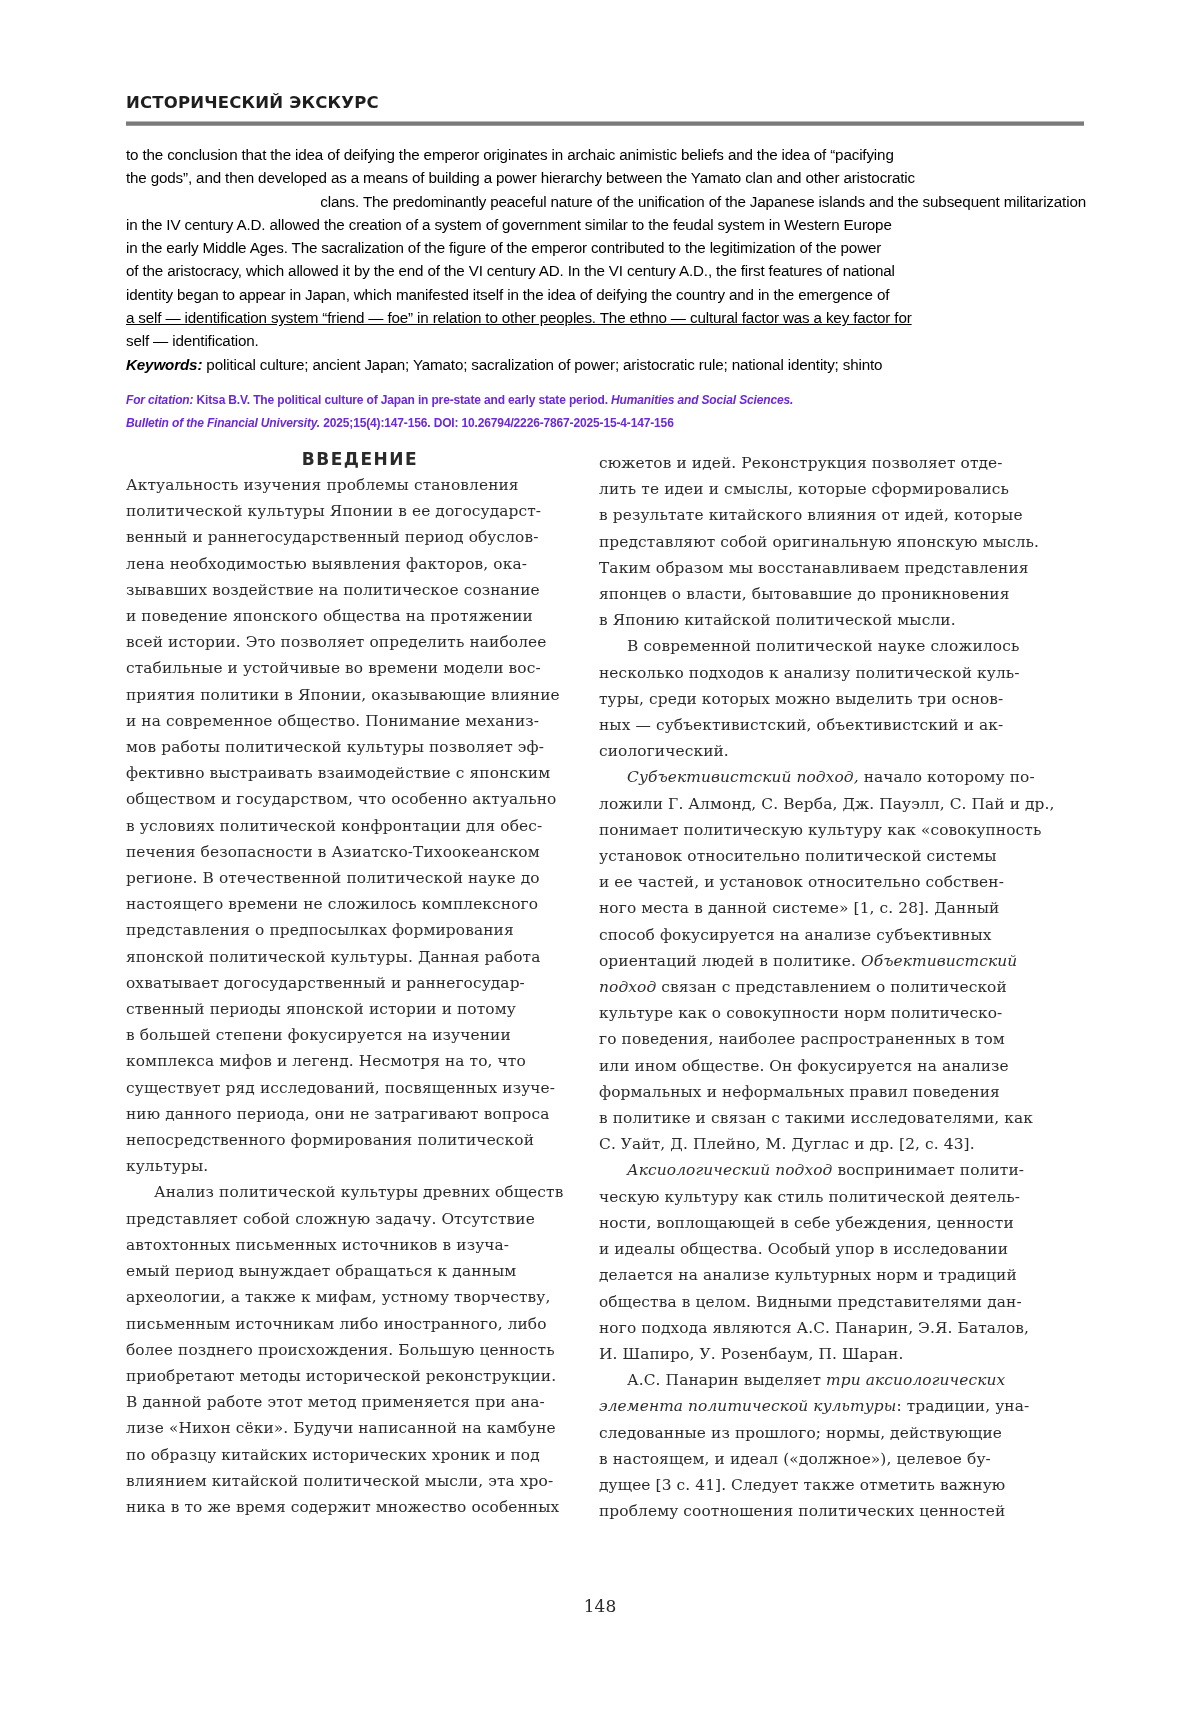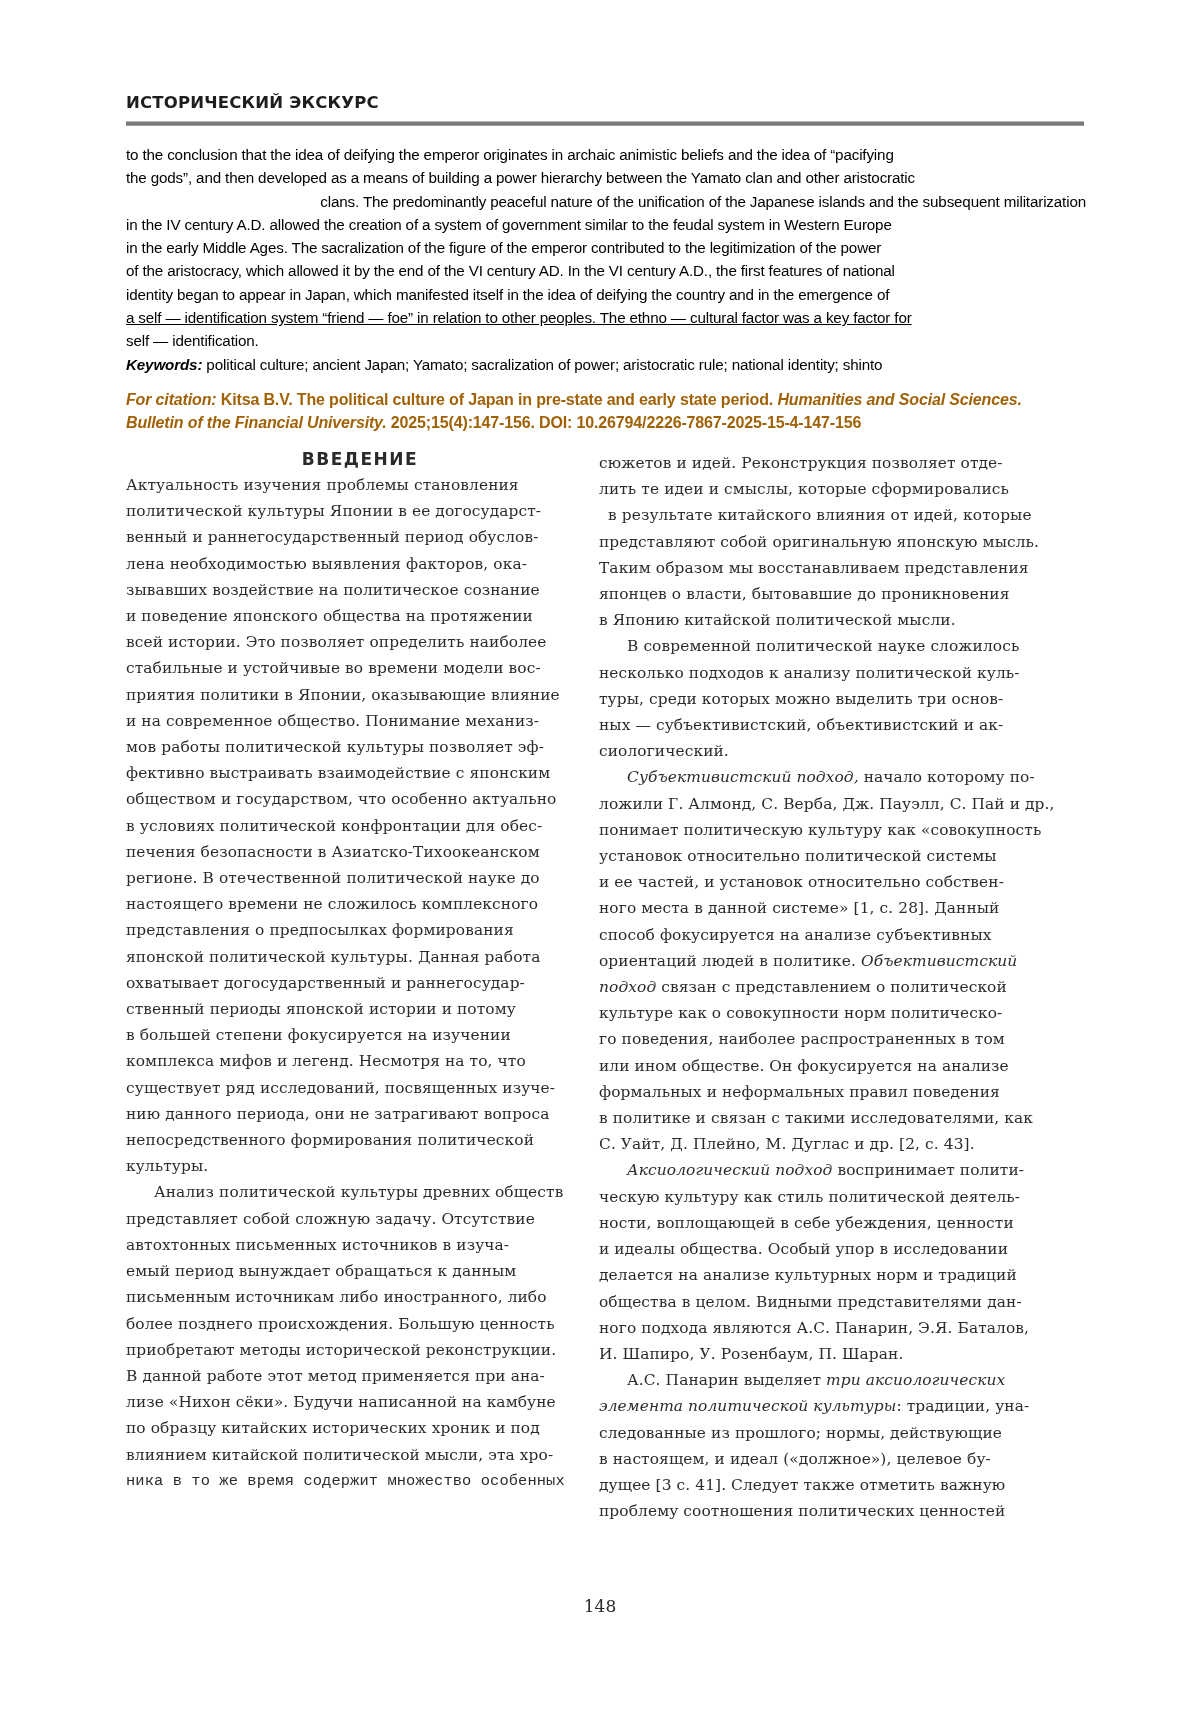--- a/index.html
+++ b/index.html
@@ -2,21 +2,21 @@
 <html><head>
 <meta charset="utf-8">
 <style>
   html, body { margin:0; padding:0; background:#ffffff; }
   body { width:1200px; height:1714px; position:relative; overflow:hidden; color:#222; }
   .running-head { position:absolute; left:126px; top:93px; font-family:"DejaVu Sans", sans-serif; font-weight:bold; font-size:16.5px; letter-spacing:0.2px; color:#1e1e1e; }
   .head-rule { position:absolute; left:126px; top:121px; width:958px; height:3px; background:#7a7a7a; border-top:1px solid #b5b5b5; border-bottom:1px solid #9a9a9a; }
   .abstract { position:absolute; left:126px; top:143px; width:960px; font-family:"Liberation Sans", sans-serif; font-size:15.2px; line-height:23.3px; color:#000000; letter-spacing:-0.15px; }
   .abstract p { margin:0; }
   .kw-label { font-weight:bold; font-style:italic; }
-  .citation { position:absolute; left:126px; top:389px; width:960px; font-family:"Liberation Sans", sans-serif; font-size:16px; line-height:22.5px; font-weight:bold; color:#a16207; letter-spacing:-0.15px; }
+  .citation { position:absolute; left:126px; top:389px; width:960px; font-family:"Liberation Sans", sans-serif; font-size:12px; line-height:22.5px; font-weight:bold; color:#6d28d9; letter-spacing:-0.15px; }
   .citation i { font-style:italic; }
   .col { position:absolute; top:447px; width:468px; font-family:"DejaVu Serif", serif; font-size:15.4px; line-height:26.2px; color:#2b2b2b; letter-spacing:0.1px; }
   .col-left { left:126px; }
   .col-right { left:599px; top:450px; }
   .col p { margin:0; text-align:left; }
   .col p.indent { text-indent:28px; }
   .section-title { font-family:"DejaVu Sans", sans-serif; font-weight:bold; font-size:17px; letter-spacing:1.5px; text-align:center; margin:0 0 1px 0; line-height:24px; color:#2a2a2a; }
   .col i { font-style:italic; }
   .page-number { position:absolute; left:0; width:1200px; top:1596px; text-align:center; font-family:"DejaVu Serif", serif; font-size:17px; color:#2a2a2a; }
   .line { display:block; white-space:nowrap; }
@@ -78,36 +78,37 @@
       <span class="line" style="text-indent: 0px;">существует ряд исследований, посвященных изуче-</span>
       <span class="line" style="text-indent: 0px;">нию данного периода, они не затрагивают вопроса</span>
       <span class="line" style="text-indent: 0px;">непосредственного формирования политической</span>
       <span class="line" style="text-indent: 0px;">культуры.</span>
     </p>
   <p class="indent">
       <span class="line">Анализ политической культуры древних обществ</span>
       <span class="line" style="text-indent: 0px;">представляет собой сложную задачу. Отсутствие</span>
       <span class="line" style="text-indent: 0px;">автохтонных письменных источников в изуча-</span>
       <span class="line" style="text-indent: 0px;">емый период вынуждает обращаться к данным</span>
+      <span class="line" style="text-indent: 0px;">археологии, а также к мифам, устному творчеству,</span>
       <span class="line" style="text-indent: 0px;">письменным источникам либо иностранного, либо</span>
       <span class="line" style="text-indent: 0px;">более позднего происхождения. Большую ценность</span>
       <span class="line" style="text-indent: 0px;">приобретают методы исторической реконструкции.</span>
       <span class="line" style="text-indent: 0px;">В данной работе этот метод применяется при ана-</span>
       <span class="line" style="text-indent: 0px;">лизе «Нихон сёки». Будучи написанной на камбуне</span>
       <span class="line" style="text-indent: 0px;">по образцу китайских исторических хроник и под</span>
       <span class="line" style="text-indent: 0px;">влиянием китайской политической мысли, эта хро-</span>
-      <span class="line" style="text-indent: 0px; font-family: Liberation Mono, monospace;">ника в то же время содержит множество особенных</span>
+      <span class="line" style="text-indent: 0px;">ника в то же время содержит множество особенных</span>
     </p>
 </div>
 
 <div class="col col-right">
   <p>
       <span class="line">сюжетов и идей. Реконструкция позволяет отде-</span>
       <span class="line" style="text-indent: 0px;">лить те идеи и смыслы, которые сформировались</span>
-      <span class="line" style="text-indent: 0px; margin-left: 9px;">в результате китайского влияния от идей, которые</span>
+      <span class="line" style="text-indent: 0px;">в результате китайского влияния от идей, которые</span>
       <span class="line" style="text-indent: 0px;">представляют собой оригинальную японскую мысль.</span>
       <span class="line" style="text-indent: 0px;">Таким образом мы восстанавливаем представления</span>
       <span class="line" style="text-indent: 0px;">японцев о власти, бытовавшие до проникновения</span>
       <span class="line" style="text-indent: 0px;">в Японию китайской политической мысли.</span>
     </p>
   <p class="indent">
       <span class="line">В современной политической науке сложилось</span>
       <span class="line" style="text-indent: 0px;">несколько подходов к анализу политической куль-</span>
       <span class="line" style="text-indent: 0px;">туры, среди которых можно выделить три основ-</span>
       <span class="line" style="text-indent: 0px;">ных — субъективистский, объективистский и ак-</span>

